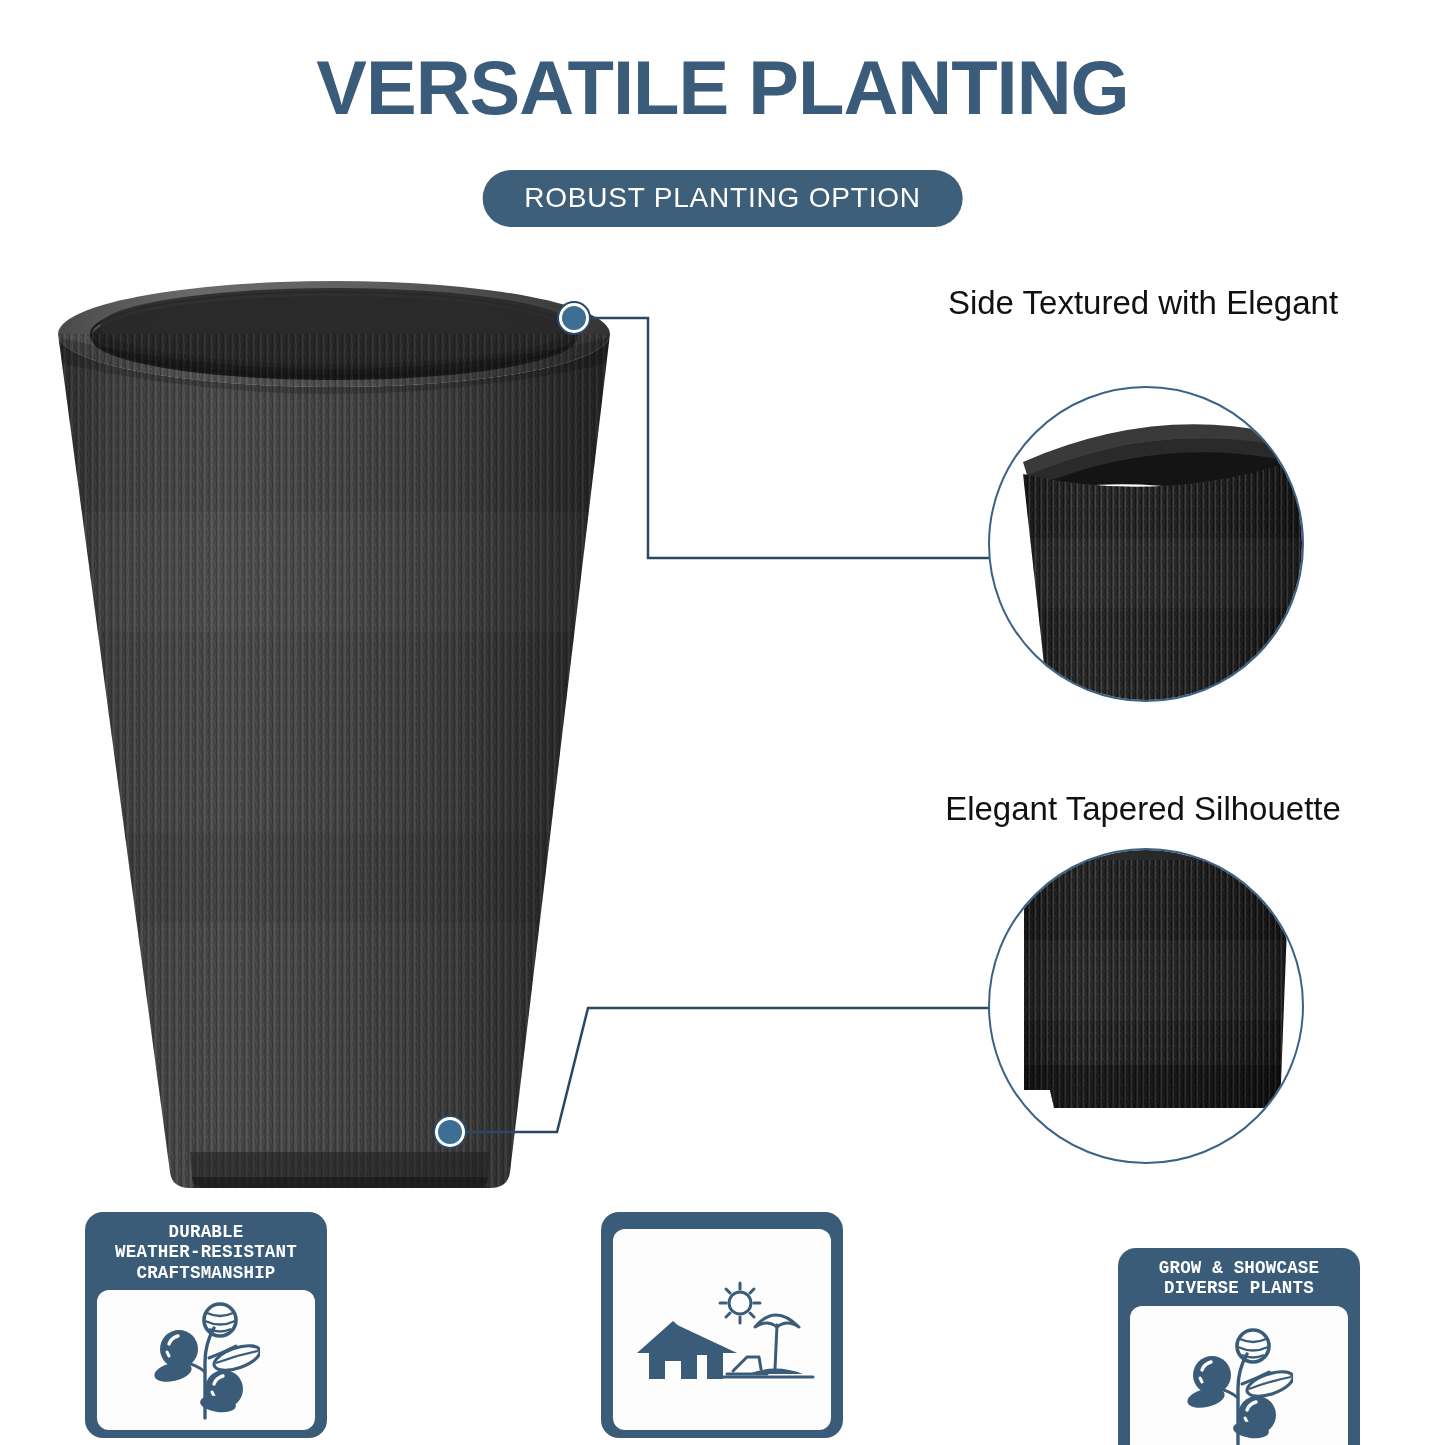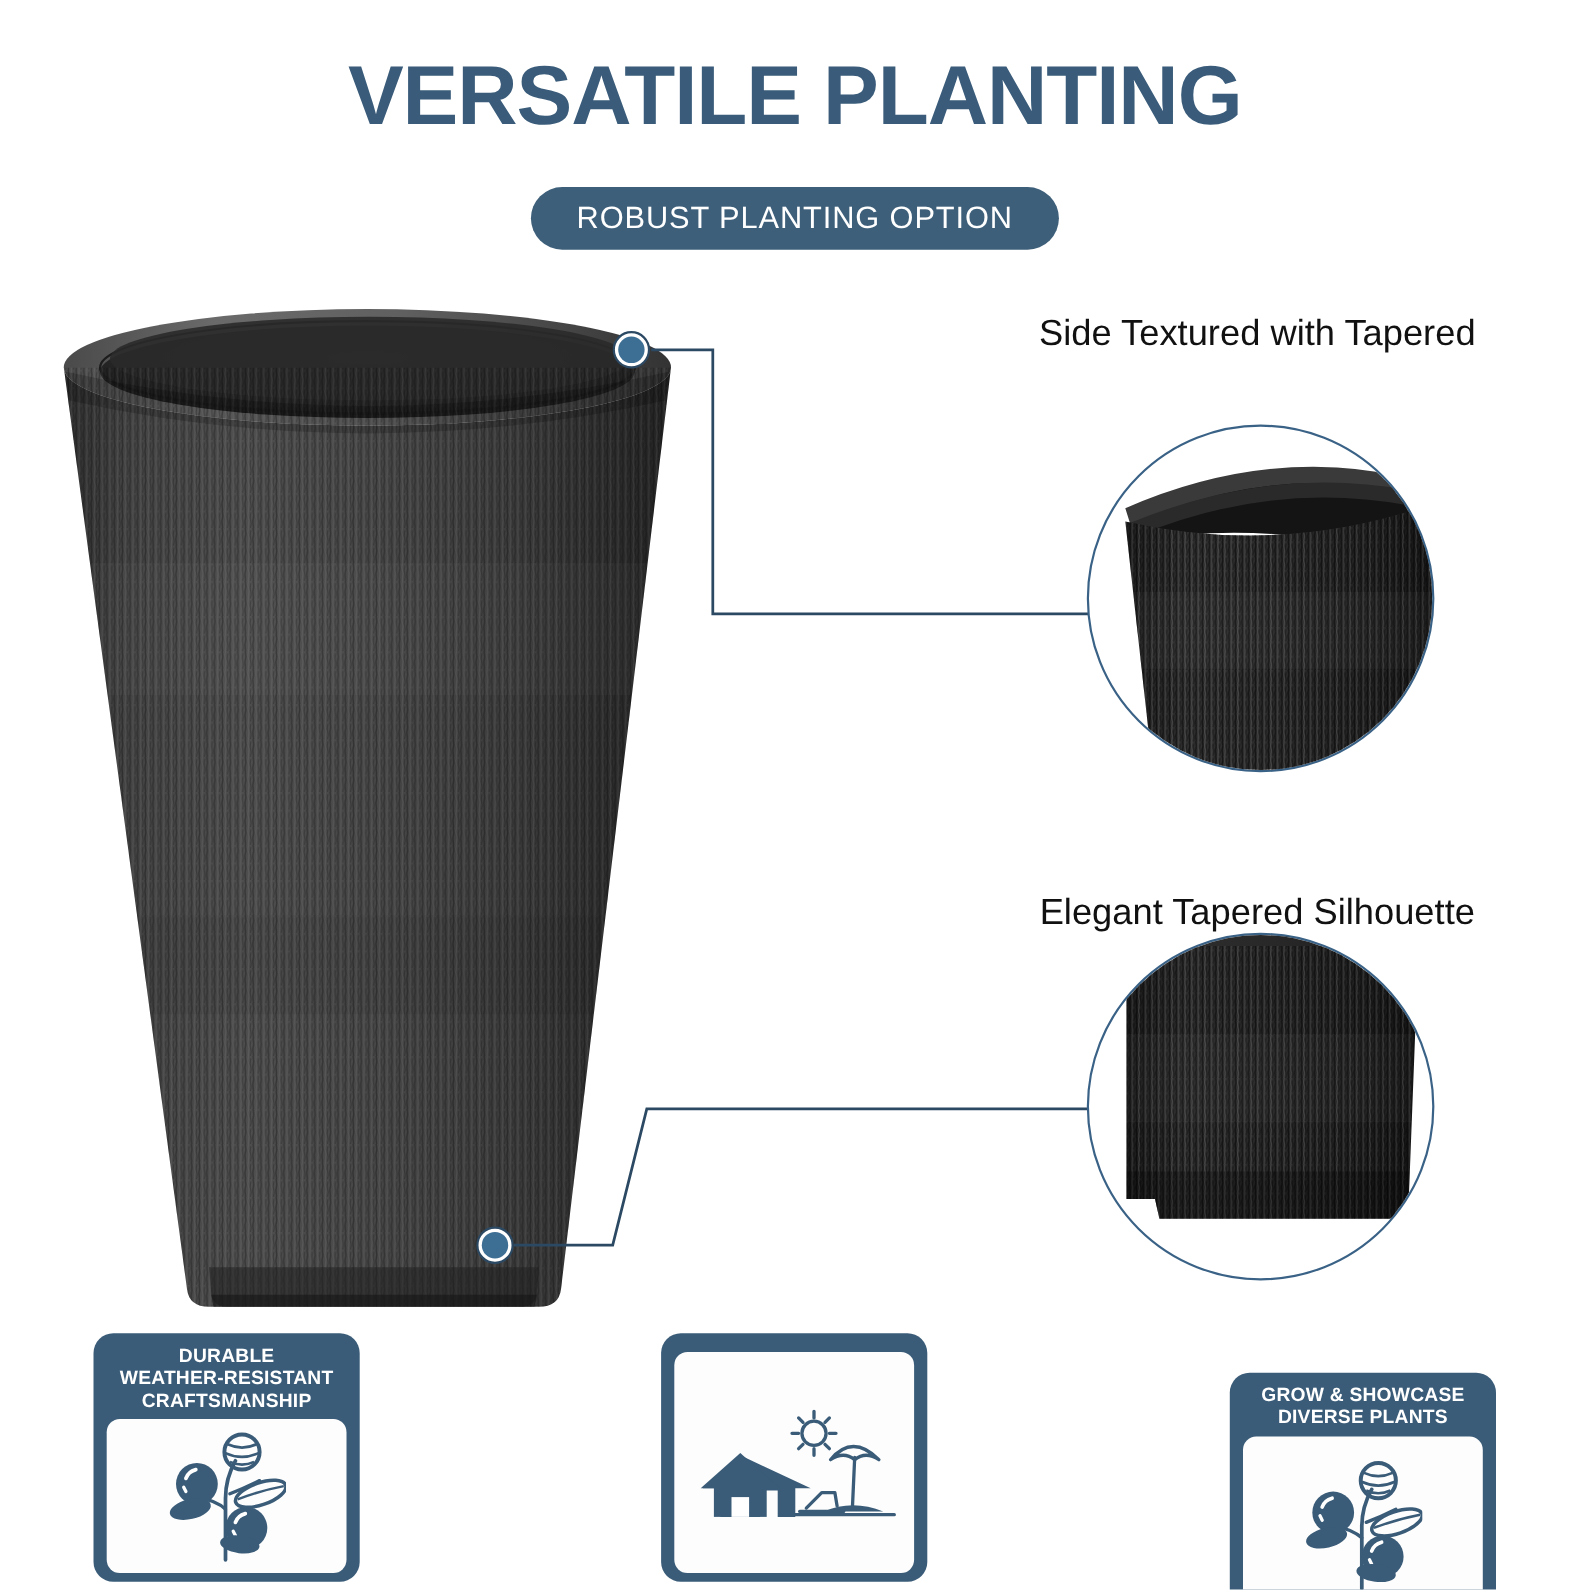--- a/index.html
+++ b/index.html
@@ -47,32 +47,32 @@
   
   .leaders { position:absolute; left:0; top:0; width:1445px; height:1445px; pointer-events:none; }
 
   
   .callout-label {
     position:absolute; text-align:center;
     color:#111111; font-size:33px; line-height:1.28;
     font-family:"Liberation Sans", sans-serif;
   }
   #label-1 { left:908px; top:282px; width:470px; }
-  #label-2 { left:908px; top:808px; width:470px; }
+  #label-2 { left:908px; top:788px; width:470px; }
 
   
   .detail-circle {
     position:absolute; width:316px; height:316px; border-radius:50%;
     border:2.5px solid #3a6286; overflow:hidden; background:#ffffff;
   }
   #detail-1 { left:988px; top:386px; }
   #detail-2 { left:988px; top:848px; }
 
   
-  .badges { position:absolute; left:0; top:1212px; width:1198px; height:233px; }
+  .badges { position:absolute; left:0; top:1212px; width:1198px; height:233px;font-family:Liberation Mono, monospace; }
   .badge {
     position:absolute; top:0; width:242px; height:226px;
     background:#3a5c78; border-radius:18px;
     padding:10px 8px 8px 8px;
     display:flex; flex-direction:column; align-items:center;
   }
   #badge-0 { left:85px; }
   #badge-1 { left:601px; }
   #badge-2 { left:1118px;margin-top:36px; }
   .badge-title {
@@ -156,21 +156,21 @@
 
     <polyline points="592,318 648,318 648,558 1000,558" fill="none" stroke="#2c4963" stroke-width="2.5"></polyline>
 
     <polyline points="467,1132 557,1132 588,1008 1000,1008" fill="none" stroke="#2c4963" stroke-width="2.5"></polyline>
   </svg>
 
   <div class="marker" id="marker-top"></div>
   <div class="marker" id="marker-bottom"></div>
 
   <div class="callout-label" id="label-1">
-    <div>Side Textured with Tapered</div>
+    <div>Side Textured with Elegant</div>
   </div>
   <div class="callout-label" id="label-2">
     <div>Elegant Tapered Silhouette</div>
   </div>
 
   <div class="detail-circle" id="detail-1">
     <svg width="312" height="312" viewBox="0 0 312 312">
       <defs>
         <linearGradient id="dBody1" x1="0" y1="0" x2="1" y2="0">
           <stop offset="0" stop-color="#1e1e1e"></stop>

